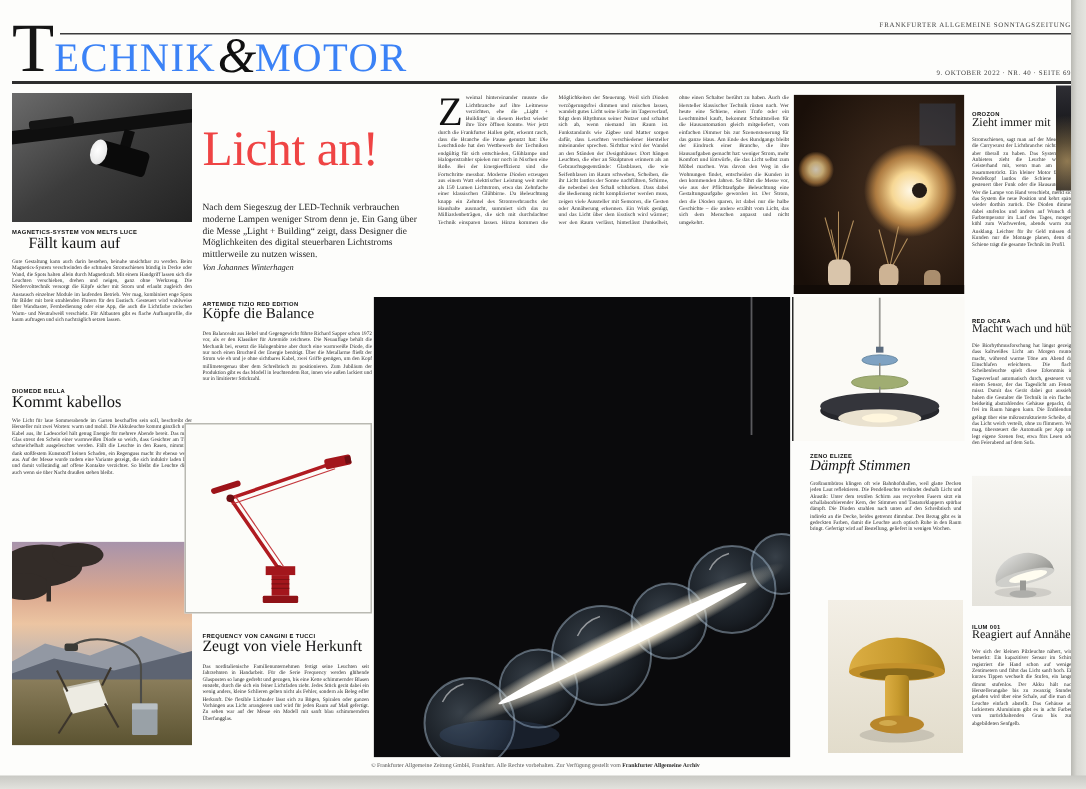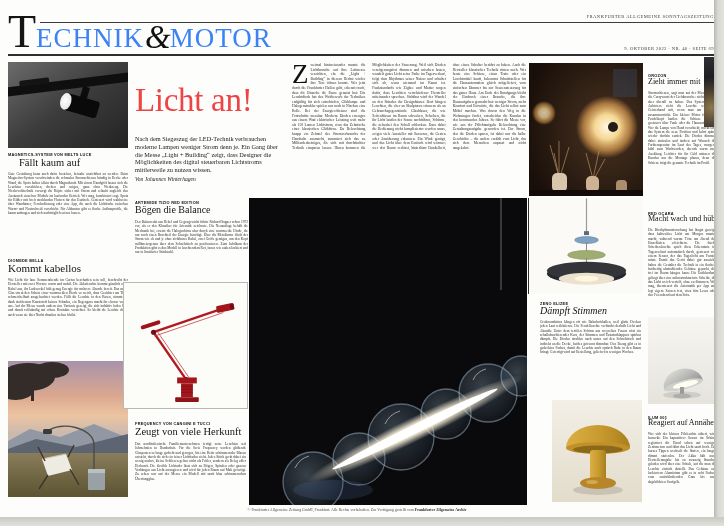--- a/index.html
+++ b/index.html
@@ -137,21 +137,21 @@
       <rect x="80" y="108" width="17" height="21" rx="1" fill="#99a1a7"></rect>
       <rect x="80" y="108" width="17" height="4" fill="#b9c0c4"></rect>
     </svg>
   </div>
 
   <div class="lead-head abs" style="left:135px;top:84px;width:152px;">Licht an!</div>
   <div class="standfirst abs" style="left:135px;top:135px;width:151px;">Nach dem Siegeszug der LED-Technik verbrauchen moderne Lampen weniger Strom denn je. Ein Gang über die Messe „Light + Building“ zeigt, dass Designer die Möglichkeiten des digital steuerbaren Lichtstroms mittlerweile zu nutzen wissen.</div>
   <div class="byline abs" style="left:135px;top:176px;width:151px;">Von Johannes Winterhagen</div>
 
   <div class="kicker abs" style="left:135px;top:200px;width:113px;">ARTEMIDE TIZIO RED EDITION</div>
-  <div class="head abs" style="left:135px;top:205px;width:113px;font-size:10px;">Bögen die Balance</div>
+  <div class="head abs" style="left:135px;top:205px;width:113px;font-size:10px;">Köpfe die Balance</div>
   <div class="body-sm abs" style="left:135px;top:220px;width:113px;height:59px;">Den Balanceakt aus Hebel und Gegengewicht führte Richard Sapper schon 1972 vor, als er den Klassiker für Artemide zeichnete. Die Neuauflage behält die Mechanik bei, ersetzt die Halogenbirne aber durch eine warmweiße Diode, die nur noch einen Bruchteil der Energie benötigt. Über die Metallarme fließt der Strom wie eh und je ohne sichtbares Kabel, zwei Griffe genügen, um den Kopf millimetergenau über dem Schreibtisch zu positionieren. Zum Jubiläum der Produktion gibt es das Modell in leuchtendem Rot, innen wie außen lackiert und nur in limitierter Stückzahl.</div>
 
   <div class="photo white-photo abs" style="left:123px;top:282px;width:125px;height:127px;">
     <svg viewBox="0 0 125 127">
       <g stroke="#b01b21" stroke-width="2.4" stroke-linecap="round" fill="none">
         <line x1="63" y1="98" x2="30" y2="50"></line>
         <line x1="30" y1="50" x2="100" y2="26"></line>
       </g>
       <g stroke="#c4383d" stroke-width=".8" fill="none">
         <line x1="66" y1="96" x2="33" y2="48"></line>

